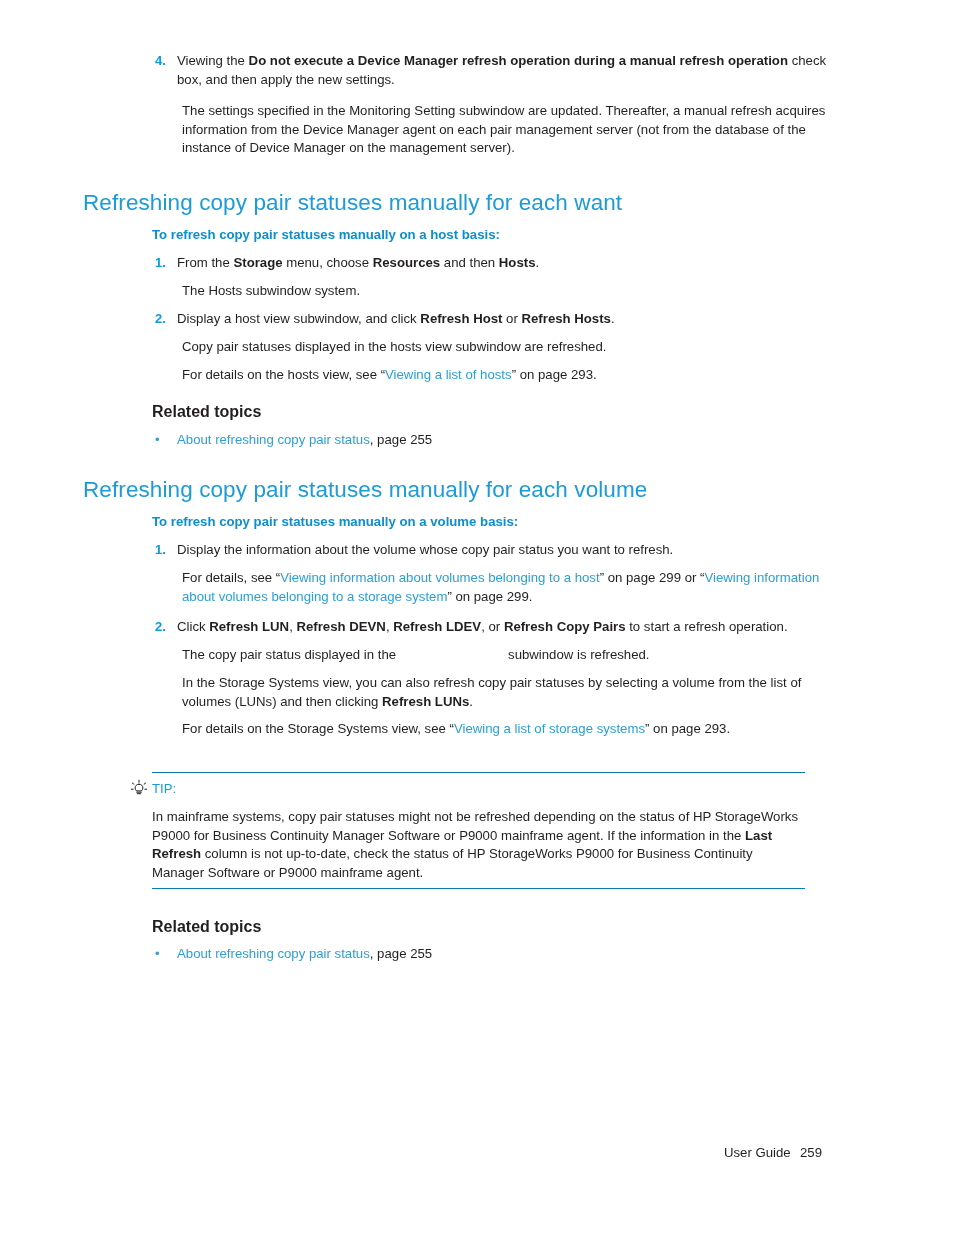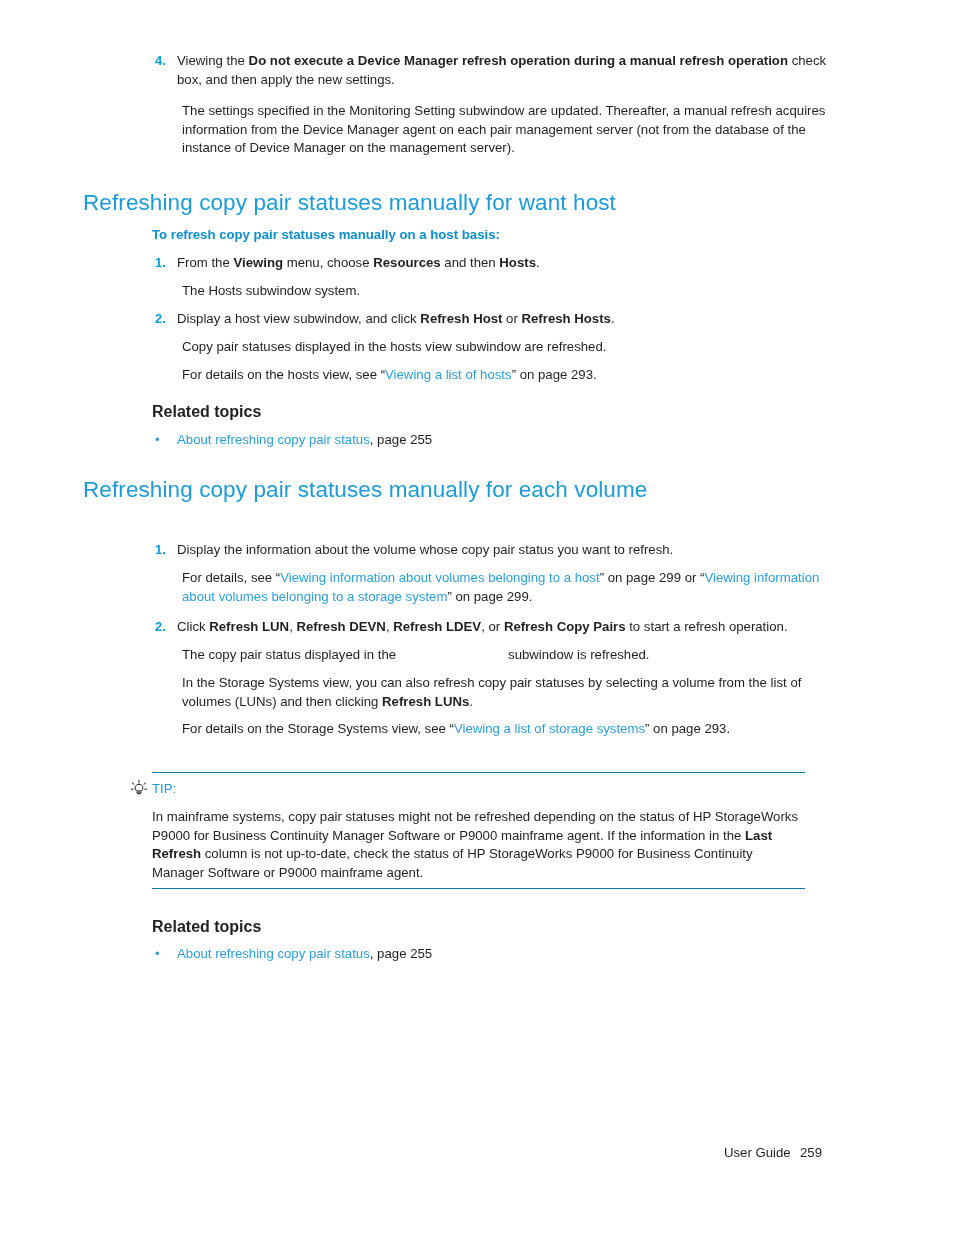--- a/index.html
+++ b/index.html
@@ -138,27 +138,27 @@
 
 <div class="page">
 
   <div class="step body-text" style="left:155px; top:52px; width:675px;">
     <span class="step-num">4.</span>
     <span class="step-body"><span>Viewing the </span><b>Do not execute a Device Manager refresh operation during a manual refresh operation</b><span> check box, and then apply the new settings.</span></span>
   </div>
 
   <div class="cont body-text" style="left:182px; top:102px; width:648px;">The settings specified in the Monitoring Setting subwindow are updated. Thereafter, a manual refresh acquires information from the Device Manager agent on each pair management server (not from the database of the instance of Device Manager on the management server).</div>
 
-  <div class="h1" style="left:83px; top:190px;">Refreshing copy pair statuses manually for want host</div>
+  <div class="h1" style="left:83px; top:190px;">Refreshing copy pair statuses manually for each want</div>
 
   <div class="h2" style="left:152px; top:227px;">To refresh copy pair statuses manually on a host basis:</div>
 
   <div class="step body-text" style="left:155px; top:254px; width:675px;">
     <span class="step-num">1.</span>
-    <span class="step-body"><span>From the </span><b>Viewing</b><span> menu, choose </span><b>Resources</b><span> and then </span><b>Hosts</b><span>.</span></span>
+    <span class="step-body"><span>From the </span><b>Storage</b><span> menu, choose </span><b>Resources</b><span> and then </span><b>Hosts</b><span>.</span></span>
   </div>
 
   <div class="cont body-text" style="left:182px; top:282px; width:648px;">The Hosts subwindow system.</div>
 
   <div class="step body-text" style="left:155px; top:310px; width:675px;">
     <span class="step-num">2.</span>
     <span class="step-body"><span>Display a host view subwindow, and click </span><b>Refresh Host</b><span> or </span><b>Refresh Hosts</b><span>.</span></span>
   </div>
 
   <div class="cont body-text" style="left:182px; top:338px; width:648px;">Copy pair statuses displayed in the hosts view subwindow are refreshed.</div>
@@ -167,20 +167,21 @@
 
   <div class="h3" style="left:152px; top:403px;">Related topics</div>
 
   <div class="bullet-row body-text" style="left:155px; top:431px; width:600px;">
     <span class="bullet-dot">•</span>
     <span><span class="link">About refreshing copy pair status</span><span>, page 255</span></span>
   </div>
 
   <div class="h1" style="left:83px; top:477px;">Refreshing copy pair statuses manually for each volume</div>
 
+  <div class="h2" style="left:152px; top:514px;">To refresh copy pair statuses manually on a volume basis:</div>
 
   <div class="step body-text" style="left:155px; top:541px; width:690px;">
     <span class="step-num">1.</span>
     <span class="step-body">Display the information about the volume whose copy pair status you want to refresh.</span>
   </div>
 
   <div class="cont body-text" style="left:182px; top:569px; width:650px;"><span>For details, see “</span><span class="link">Viewing information about volumes belonging to a host</span><span>” on page 299 or “</span><span class="link">Viewing information about volumes belonging to a storage system</span><span>” on page 299.</span></div>
 
   <div class="step body-text" style="left:155px; top:618px; width:690px;">
     <span class="step-num">2.</span>

